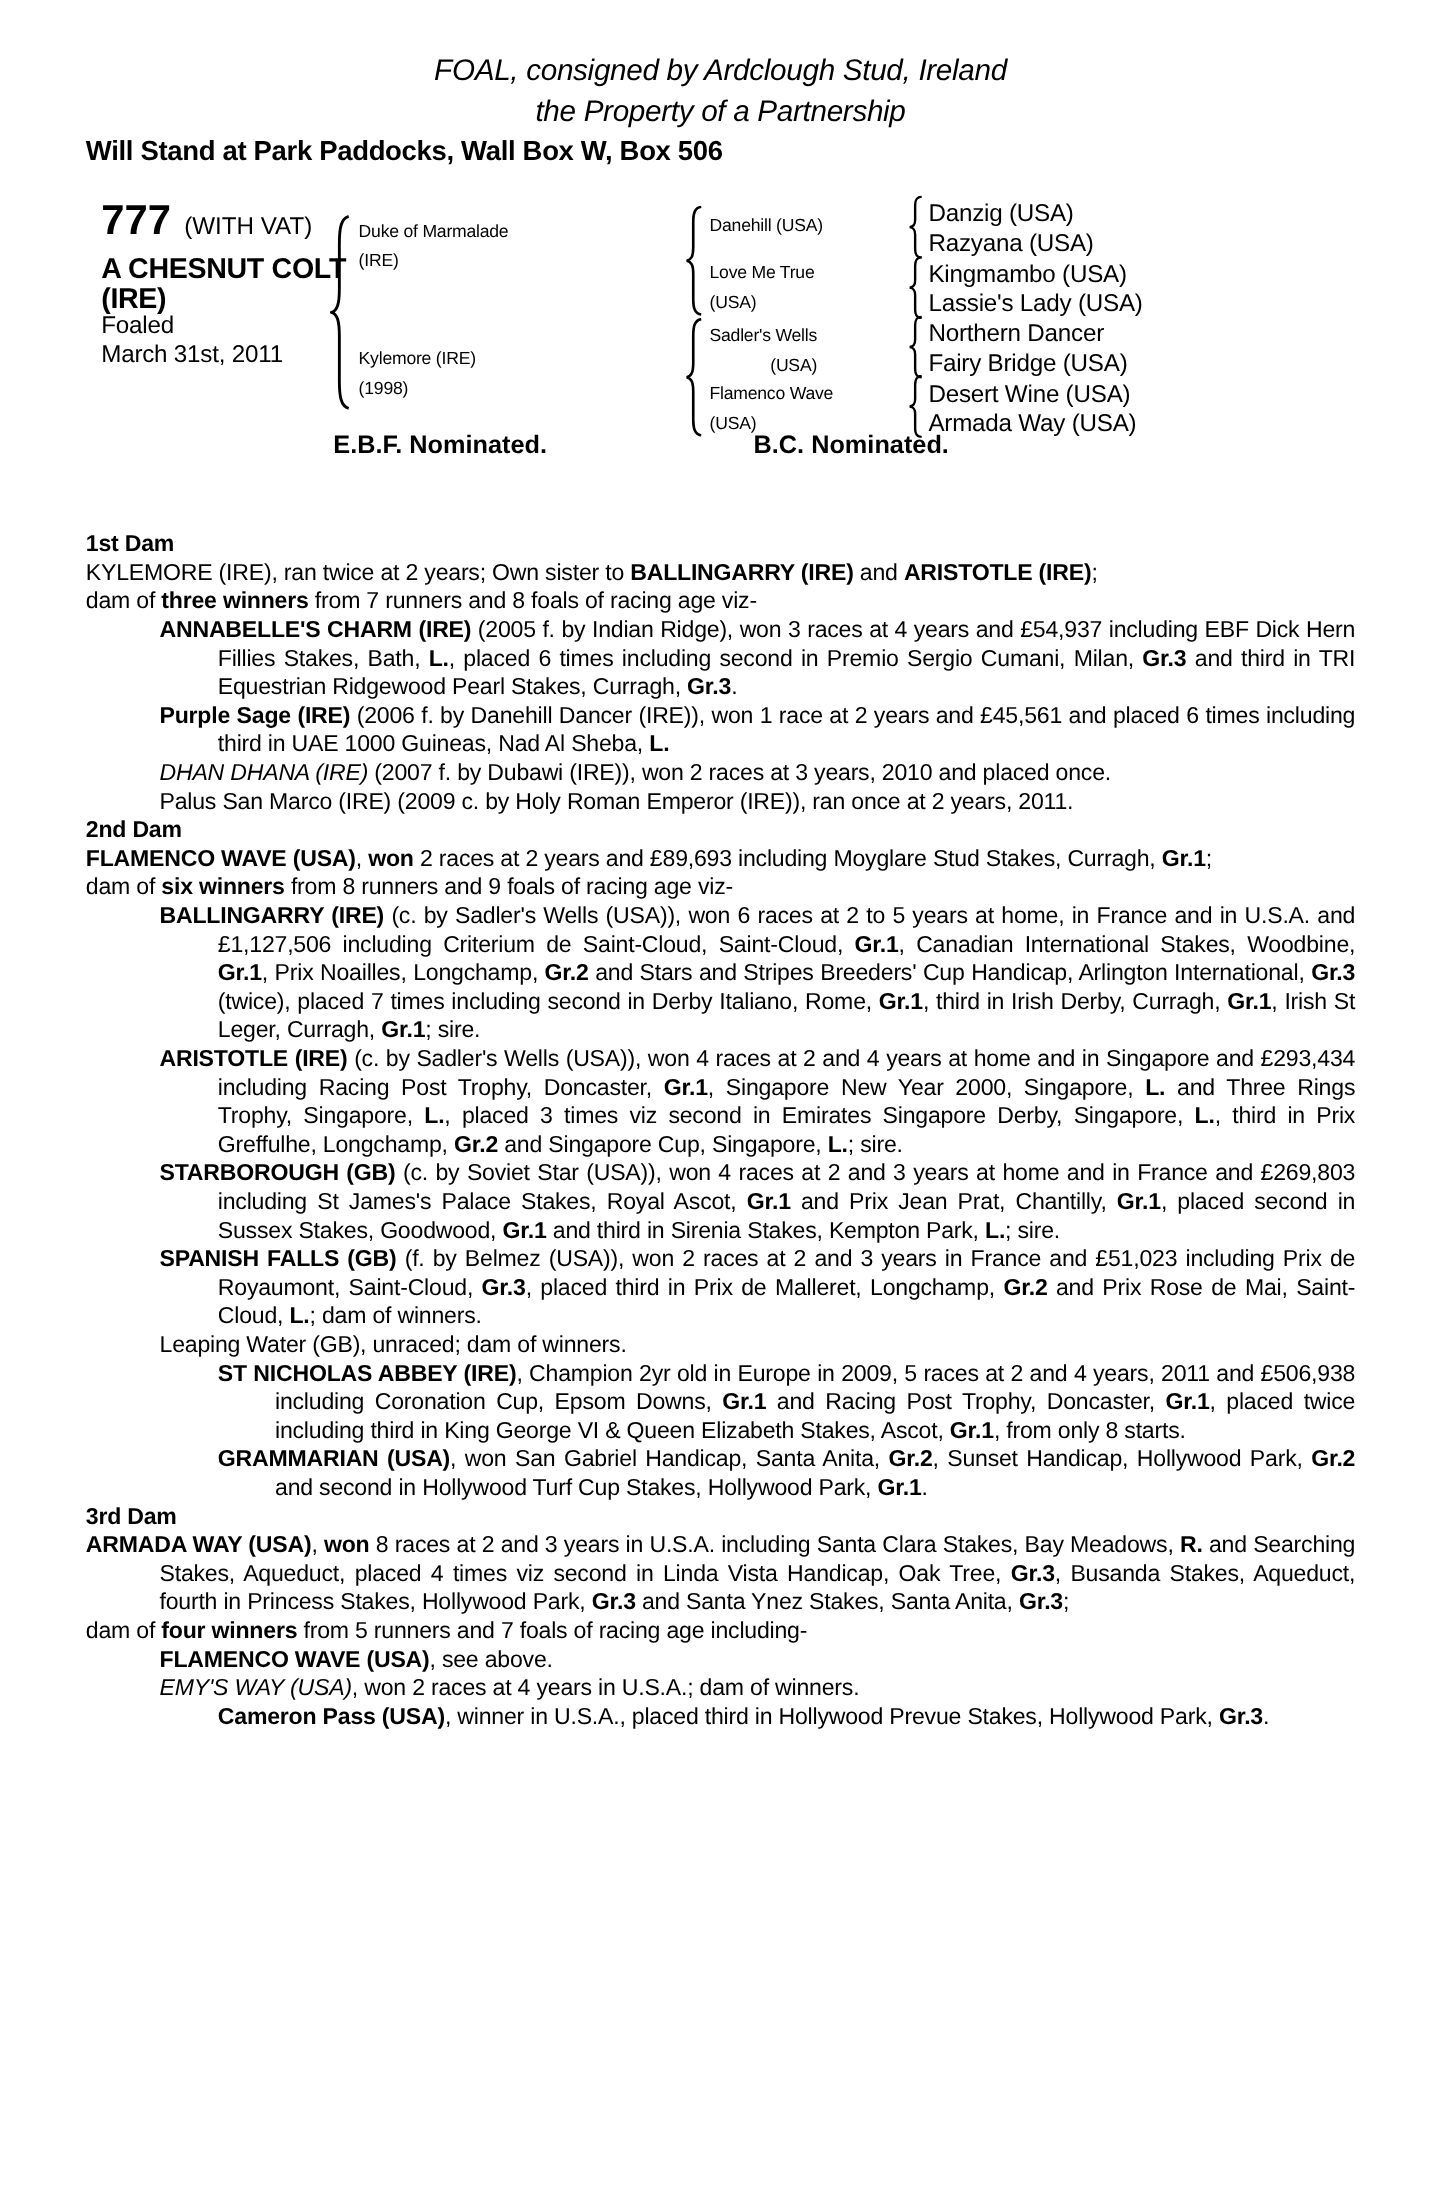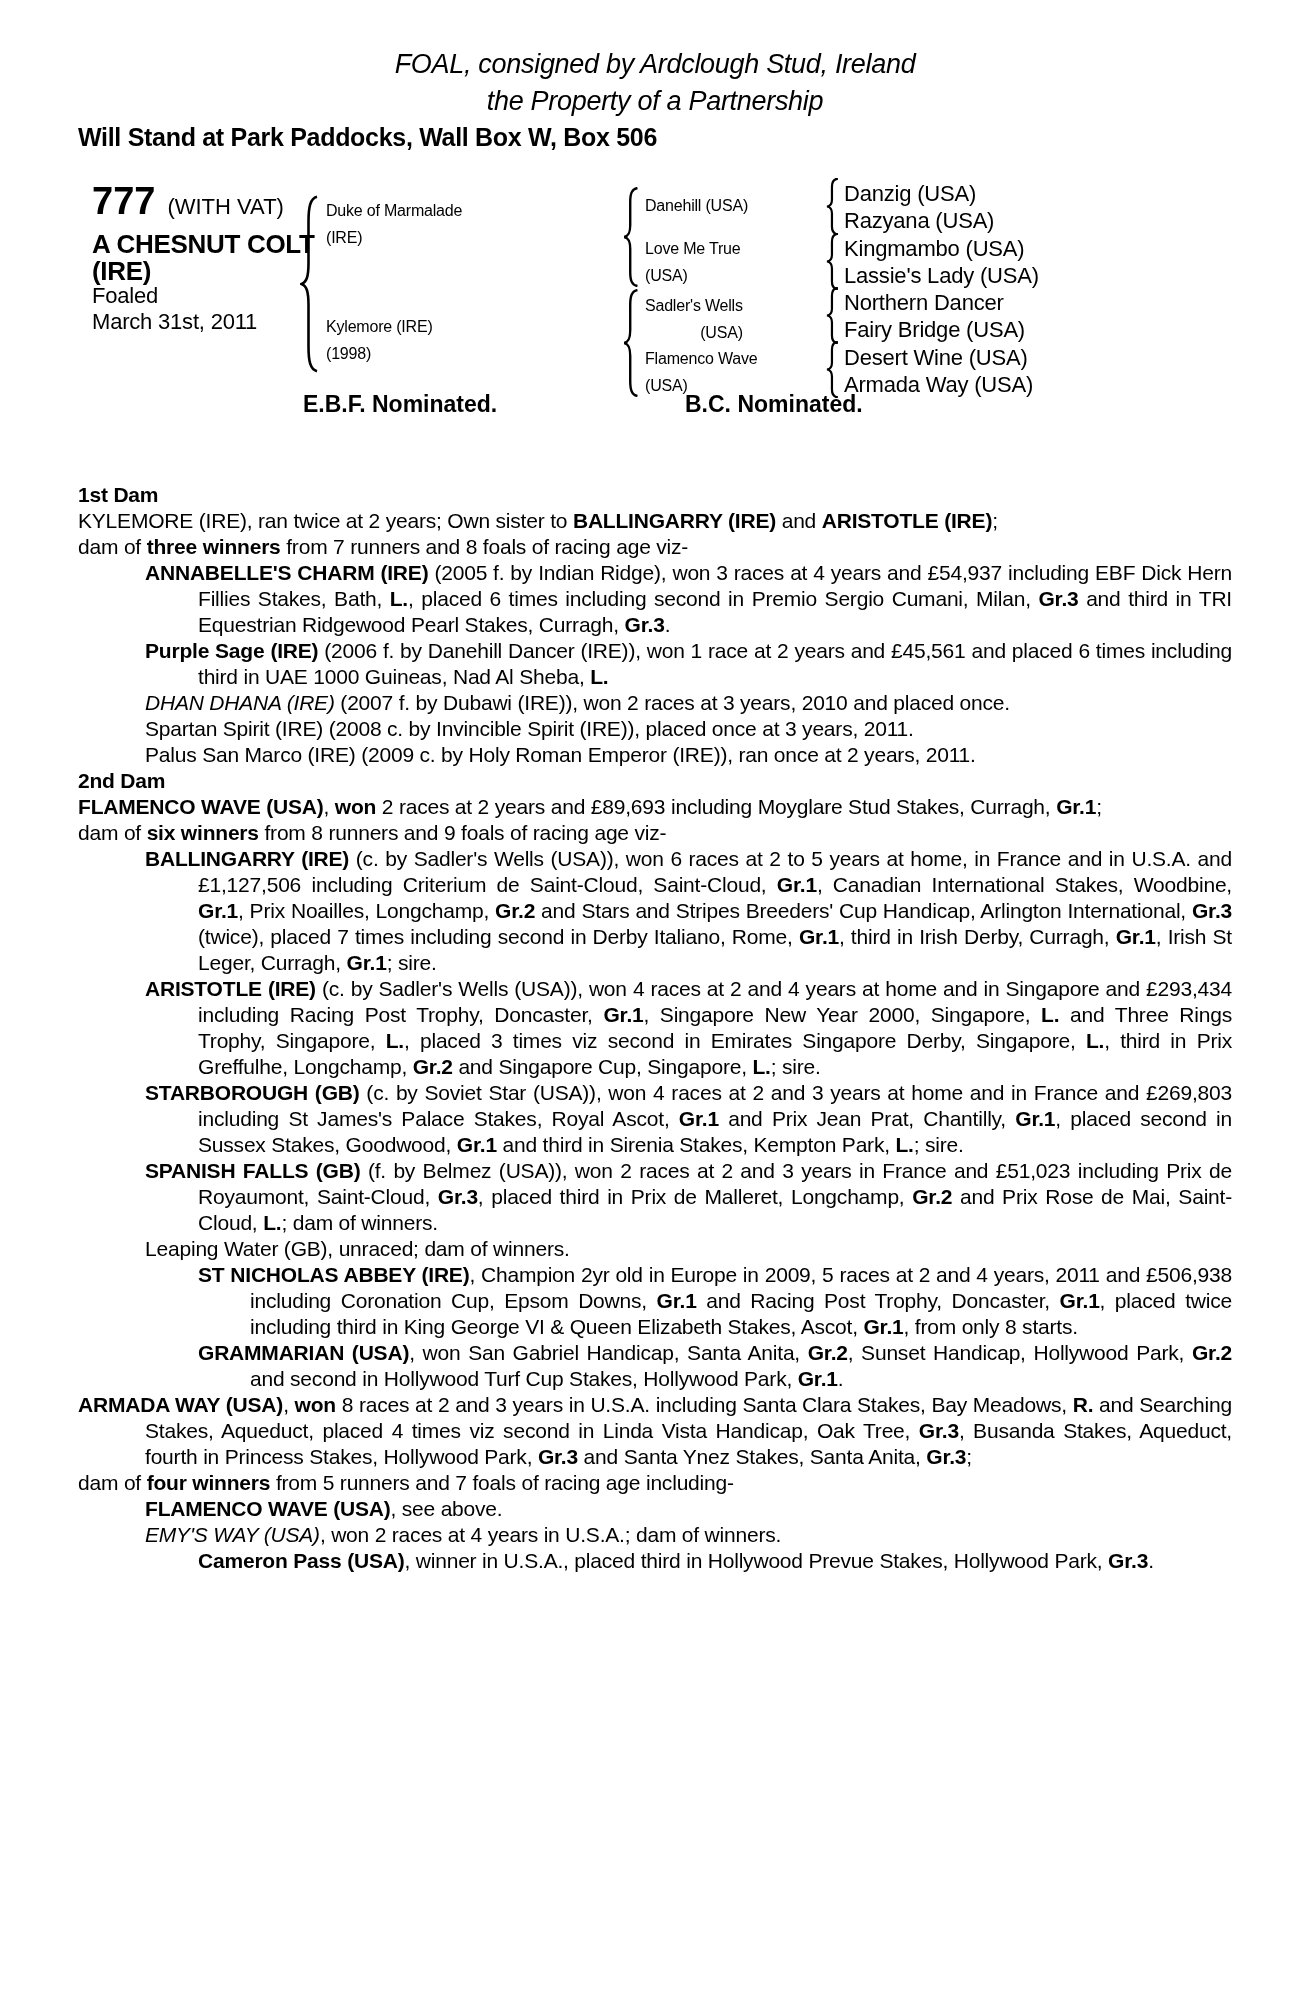--- a/index.html
+++ b/index.html
@@ -130,36 +130,36 @@
   </div>
 
   <div class="sections">
       <div class="section">
         <div class="sec-heading">1st Dam</div>
         <p class="para ind0"><span>KYLEMORE (IRE), ran twice at 2 years; Own sister to </span><span class="b">BALLINGARRY (IRE)</span><span> and </span><span class="b">ARISTOTLE (IRE)</span><span>;</span></p>
         <p class="para ind0"><span>dam of </span><span class="b">three winners</span><span> from 7 runners and 8 foals of racing age viz-</span></p>
         <p class="para ind1"><span class="b">ANNABELLE'S CHARM (IRE)</span><span> (2005 f. by Indian Ridge), won 3 races at 4 years and £54,937 including EBF Dick Hern Fillies Stakes, Bath, </span><span class="b">L.</span><span>, placed 6 times including second in Premio Sergio Cumani, Milan, </span><span class="b">Gr.3</span><span> and third in TRI Equestrian Ridgewood Pearl Stakes, Curragh, </span><span class="b">Gr.3</span><span>.</span></p>
         <p class="para ind1"><span class="b">Purple Sage (IRE)</span><span> (2006 f. by Danehill Dancer (IRE)), won 1 race at 2 years and £45,561 and placed 6 times including third in UAE 1000 Guineas, Nad Al Sheba, </span><span class="b">L.</span></p>
         <p class="para ind1"><span class="i">DHAN DHANA (IRE)</span><span> (2007 f. by Dubawi (IRE)), won 2 races at 3 years, 2010 and placed once.</span></p>
-        <p class="para ind1"><span>Spartan Spirit (IRE) (2008 c. by Invincible Spirit (IRE)), placed once at 3 years, 2011.</span></p>
         <p class="para ind1"><span>Palus San Marco (IRE) (2009 c. by Holy Roman Emperor (IRE)), ran once at 2 years, 2011.</span></p>
       </div>
       <div class="section">
         <div class="sec-heading">2nd Dam</div>
         <p class="para ind0"><span class="b">FLAMENCO WAVE (USA)</span><span>, </span><span class="b">won</span><span> 2 races at 2 years and £89,693 including Moyglare Stud Stakes, Curragh, </span><span class="b">Gr.1</span><span>;</span></p>
         <p class="para ind0"><span>dam of </span><span class="b">six winners</span><span> from 8 runners and 9 foals of racing age viz-</span></p>
         <p class="para ind1"><span class="b">BALLINGARRY (IRE)</span><span> (c. by Sadler's Wells (USA)), won 6 races at 2 to 5 years at home, in France and in U.S.A. and £1,127,506 including Criterium de Saint-Cloud, Saint-Cloud, </span><span class="b">Gr.1</span><span>, Canadian International Stakes, Woodbine, </span><span class="b">Gr.1</span><span>, Prix Noailles, Longchamp, </span><span class="b">Gr.2</span><span> and Stars and Stripes Breeders' Cup Handicap, Arlington International, </span><span class="b">Gr.3</span><span> (twice), placed 7 times including second in Derby Italiano, Rome, </span><span class="b">Gr.1</span><span>, third in Irish Derby, Curragh, </span><span class="b">Gr.1</span><span>, Irish St Leger, Curragh, </span><span class="b">Gr.1</span><span>; sire.</span></p>
         <p class="para ind1"><span class="b">ARISTOTLE (IRE)</span><span> (c. by Sadler's Wells (USA)), won 4 races at 2 and 4 years at home and in Singapore and £293,434 including Racing Post Trophy, Doncaster, </span><span class="b">Gr.1</span><span>, Singapore New Year 2000, Singapore, </span><span class="b">L.</span><span> and Three Rings Trophy, Singapore, </span><span class="b">L.</span><span>, placed 3 times viz second in Emirates Singapore Derby, Singapore, </span><span class="b">L.</span><span>, third in Prix Greffulhe, Longchamp, </span><span class="b">Gr.2</span><span> and Singapore Cup, Singapore, </span><span class="b">L.</span><span>; sire.</span></p>
         <p class="para ind1"><span class="b">STARBOROUGH (GB)</span><span> (c. by Soviet Star (USA)), won 4 races at 2 and 3 years at home and in France and £269,803 including St James's Palace Stakes, Royal Ascot, </span><span class="b">Gr.1</span><span> and Prix Jean Prat, Chantilly, </span><span class="b">Gr.1</span><span>, placed second in Sussex Stakes, Goodwood, </span><span class="b">Gr.1</span><span> and third in Sirenia Stakes, Kempton Park, </span><span class="b">L.</span><span>; sire.</span></p>
         <p class="para ind1"><span class="b">SPANISH FALLS (GB)</span><span> (f. by Belmez (USA)), won 2 races at 2 and 3 years in France and £51,023 including Prix de Royaumont, Saint-Cloud, </span><span class="b">Gr.3</span><span>, placed third in Prix de Malleret, Longchamp, </span><span class="b">Gr.2</span><span> and Prix Rose de Mai, Saint-Cloud, </span><span class="b">L.</span><span>; dam of winners.</span></p>
         <p class="para ind1"><span>Leaping Water (GB), unraced; dam of winners.</span></p>
         <p class="para ind2"><span class="b">ST NICHOLAS ABBEY (IRE)</span><span>, Champion 2yr old in Europe in 2009, 5 races at 2 and 4 years, 2011 and £506,938 including Coronation Cup, Epsom Downs, </span><span class="b">Gr.1</span><span> and Racing Post Trophy, Doncaster, </span><span class="b">Gr.1</span><span>, placed twice including third in King George VI &amp; Queen Elizabeth Stakes, Ascot, </span><span class="b">Gr.1</span><span>, from only 8 starts.</span></p>
         <p class="para ind2"><span class="b">GRAMMARIAN (USA)</span><span>, won San Gabriel Handicap, Santa Anita, </span><span class="b">Gr.2</span><span>, Sunset Handicap, Hollywood Park, </span><span class="b">Gr.2</span><span> and second in Hollywood Turf Cup Stakes, Hollywood Park, </span><span class="b">Gr.1</span><span>.</span></p>
       </div>
       <div class="section">
+        <div class="sec-heading">3rd Dam</div>
         <p class="para ind0"><span class="b">ARMADA WAY (USA)</span><span>, </span><span class="b">won</span><span> 8 races at 2 and 3 years in U.S.A. including Santa Clara Stakes, Bay Meadows, </span><span class="b">R.</span><span> and Searching Stakes, Aqueduct, placed 4 times viz second in Linda Vista Handicap, Oak Tree, </span><span class="b">Gr.3</span><span>, Busanda Stakes, Aqueduct, fourth in Princess Stakes, Hollywood Park, </span><span class="b">Gr.3</span><span> and Santa Ynez Stakes, Santa Anita, </span><span class="b">Gr.3</span><span>;</span></p>
         <p class="para ind0"><span>dam of </span><span class="b">four winners</span><span> from 5 runners and 7 foals of racing age including-</span></p>
         <p class="para ind1"><span class="b">FLAMENCO WAVE (USA)</span><span>, see above.</span></p>
         <p class="para ind1"><span class="i">EMY'S WAY (USA)</span><span>, won 2 races at 4 years in U.S.A.; dam of winners.</span></p>
         <p class="para ind2"><span class="b">Cameron Pass (USA)</span><span>, winner in U.S.A., placed third in Hollywood Prevue Stakes, Hollywood Park, </span><span class="b">Gr.3</span><span>.</span></p>
       </div>
     </div>
 
 </div>
 

